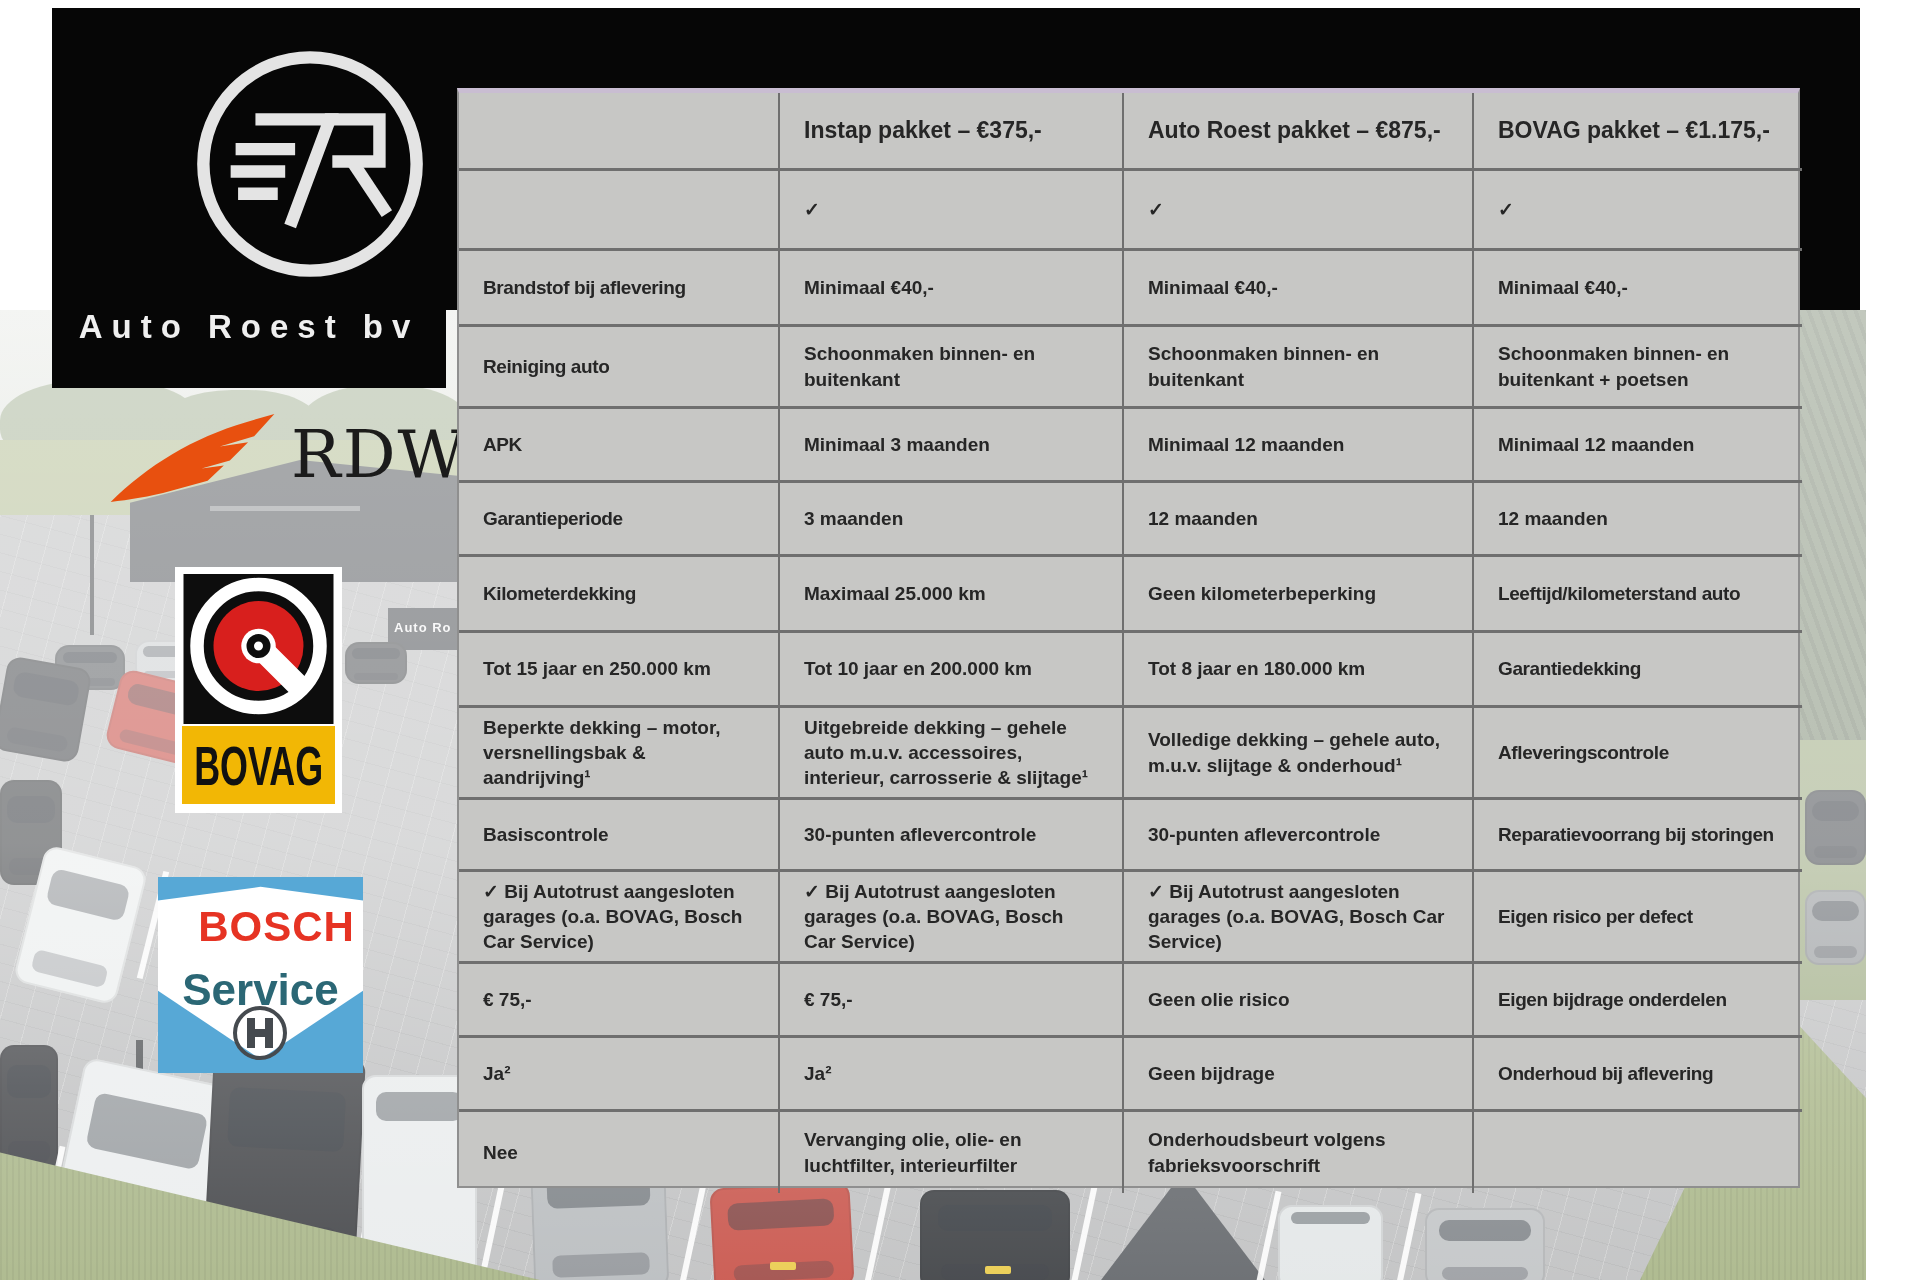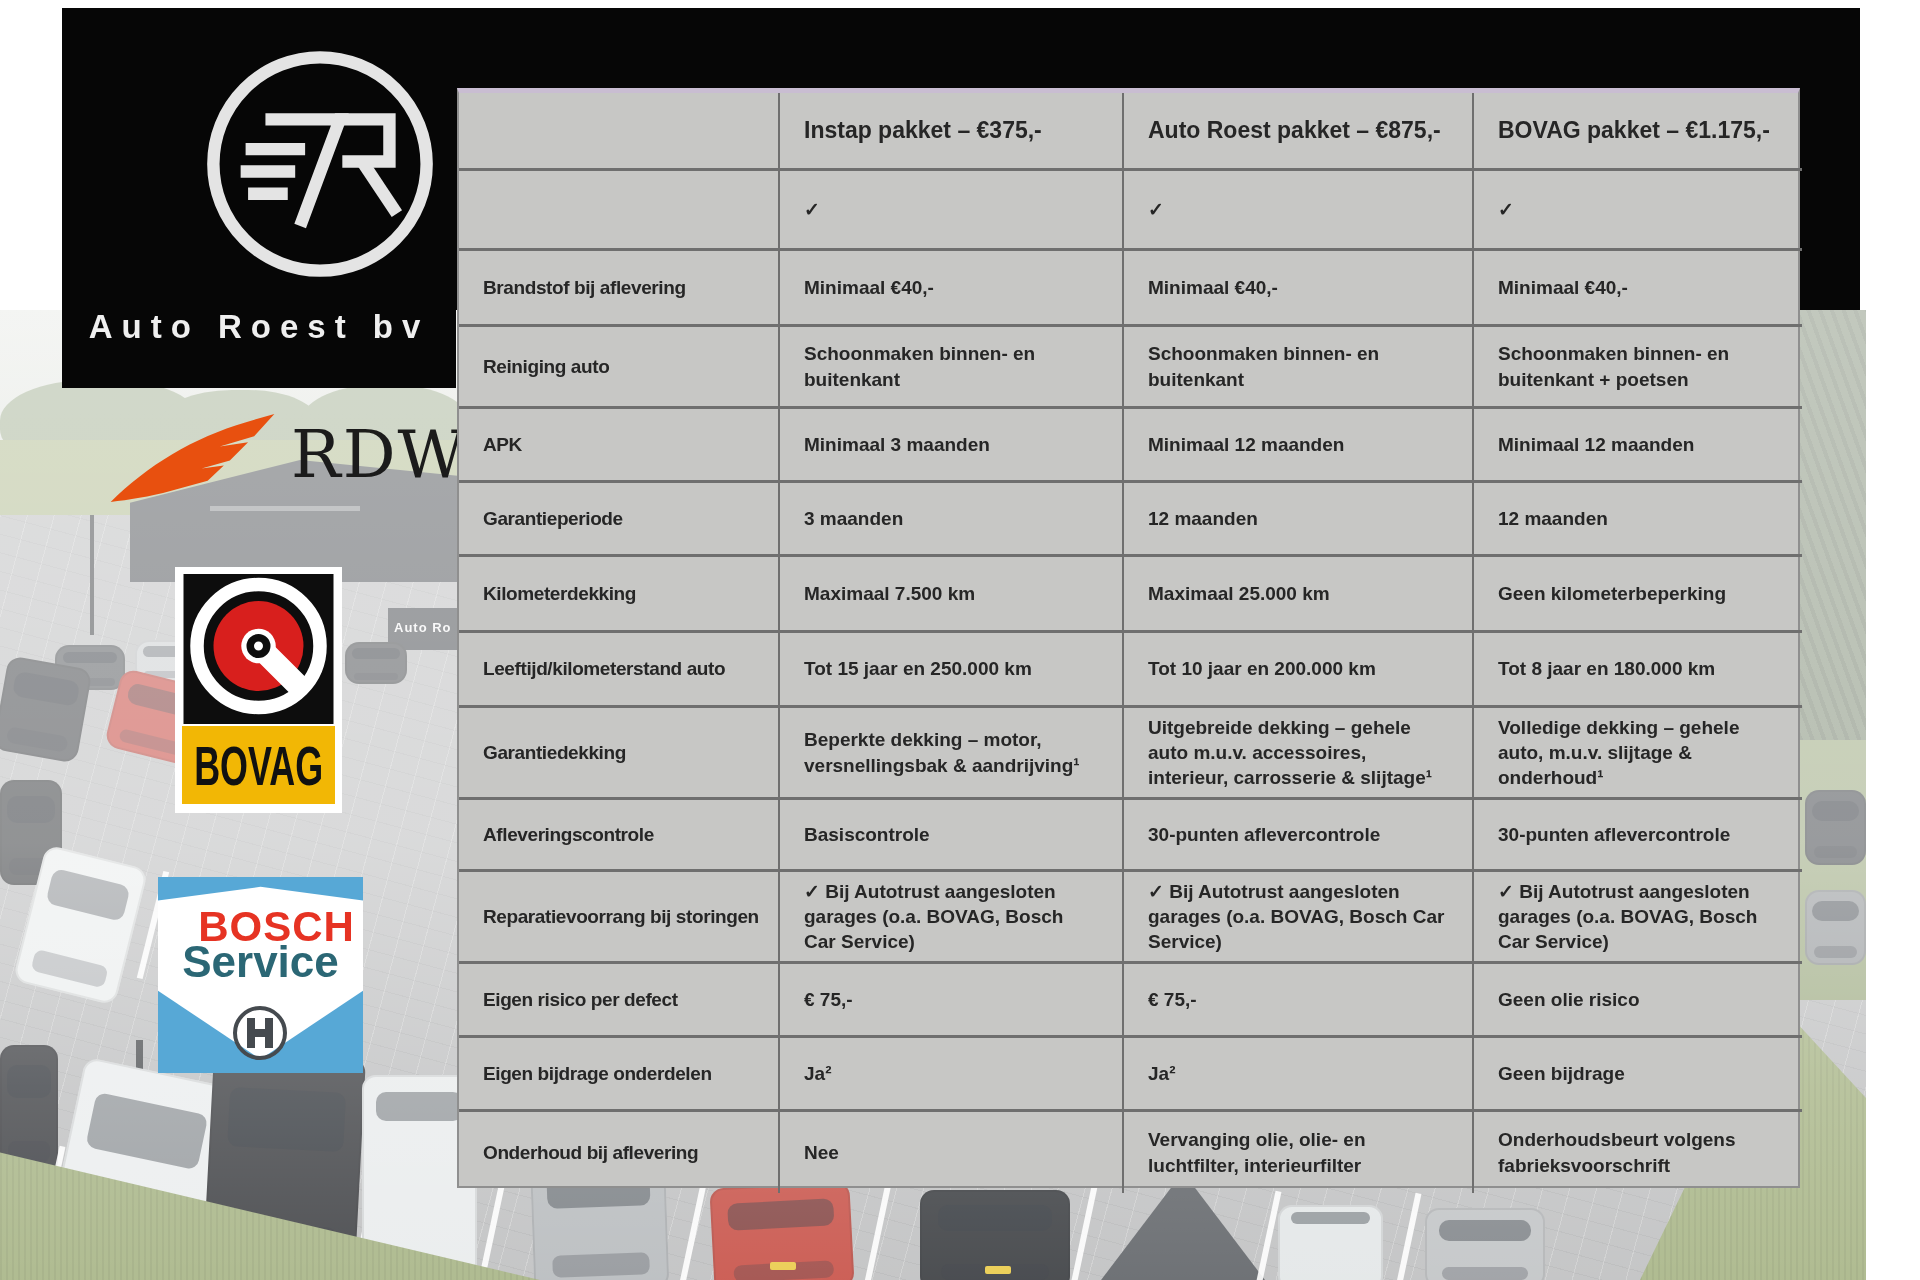--- a/index.html
+++ b/index.html
@@ -2,21 +2,21 @@
 <html style="--rdw-orange: #E8500F; --bovag-red: #D81F1D; --bovag-yellow: #F2B705; --bosch-blue: #57A8D6; --bosch-red: #E63323; --bosch-teal: #2B6775; --table-bg: #C7C7C5; --table-line: #6F6F6F; --table-text: #262626; --table-top-border: #C9BDD2;"><head>
 <meta charset="utf-8">
 <style>
   html,body{margin:0;padding:0;}
   body{
     position:relative;width:1920px;height:1280px;overflow:hidden;
     background:#ffffff;font-family:"Liberation Sans",sans-serif;
   }
   
   #black-band{position:absolute;left:62px;top:8px;width:1798px;height:302px;background:#060606;}
-  #logo-panel{position:absolute;left:62px;top:8px;width:394px;height:380px;background:#060606;}
+  #logo-panel{position:absolute;left:52px;top:8px;width:394px;height:380px;background:#060606;}
   #ar-mark{position:absolute;left:134px;top:32px;width:248px;height:248px;}
   #ar-name{
     position:absolute;left:0;top:300px;width:394px;text-align:center;
     color:#efefef;font-weight:bold;font-size:33px;letter-spacing:9px;white-space:nowrap;
   }
   
   #photo{position:absolute;left:0;top:310px;width:1866px;height:970px;overflow:hidden;background:#c9cbc8;}
   #photo *{position:absolute;}
   .ph-sky{left:0;top:0;width:1866px;height:150px;background:linear-gradient(#e7e9e5,#dde1da);}
   .ph-tree{background:#9cab8c;border-radius:45%;}
@@ -61,21 +61,21 @@
   #bovag .bovag-icon svg{width:153px;height:150px;display:block;}
   #bovag .bovag-band{
     margin-top:2px;width:153px;height:78px;background:var(--bovag-yellow,#F2B705);
     display:flex;align-items:center;justify-content:center;
     font-weight:bold;font-size:46px;color:#111;transform-origin:center;
   }
   #bovag .bovag-band span{display:inline-block;transform:scale(.78,1.22);letter-spacing:0px;}
   #bosch{position:absolute;left:158px;top:877px;width:205px;height:196px;background:var(--bosch-blue,#57A8D6);}
   #bosch .bosch-white{position:absolute;left:0;top:0;width:205px;height:196px;}
   #bosch .bosch-word{position:absolute;left:16px;top:26px;width:205px;text-align:center;font-weight:bold;font-size:42px;letter-spacing:1px;color:var(--bosch-red,#E63323);}
-  #bosch .bosch-service{position:absolute;left:0;top:60px;width:205px;text-align:center;font-weight:bold;font-size:44px;color:var(--bosch-teal,#2B6775);}
+  #bosch .bosch-service{position:absolute;left:0;top:88px;width:205px;text-align:center;font-weight:bold;font-size:44px;color:var(--bosch-teal,#2B6775);}
   #bosch .bosch-symbol{position:absolute;left:72px;top:126px;width:60px;height:60px;}
   
   #pkg-table{
     position:absolute;left:457px;top:88px;width:1343px;height:1100px;
     background:var(--table-bg,#C7C7C5);
     display:grid;
     grid-template-columns:321px 344px 350px 328px;
     grid-template-rows:78px 80px 76px 82px 74px 74px 76px 75px 92px 72px 92px 74px 74px 81px;
     border:2px solid #8f8f8f;border-top:5px solid var(--table-top-border,#C9BDD2);
     box-sizing:border-box;
@@ -234,21 +234,20 @@
   <div class="cell">Minimaal 3 maanden</div>
   <div class="cell">Minimaal 12 maanden</div>
   <div class="cell">Minimaal 12 maanden</div>
 
   <div class="cell lbl">Garantieperiode</div>
   <div class="cell">3 maanden</div>
   <div class="cell">12 maanden</div>
   <div class="cell">12 maanden</div>
 
   <div class="cell lbl">Kilometerdekking</div>
-  <div class="cell">Maximaal 7.500 km</div>
   <div class="cell">Maximaal 25.000 km</div>
   <div class="cell">Geen kilometerbeperking</div>
 
   <div class="cell lbl">Leeftijd/kilometerstand auto</div>
   <div class="cell">Tot 15 jaar en 250.000 km</div>
   <div class="cell">Tot 10 jaar en 200.000 km</div>
   <div class="cell">Tot 8 jaar en 180.000 km</div>
 
   <div class="cell lbl">Garantiedekking</div>
   <div class="cell">Beperkte dekking – motor, versnellingsbak &amp; aandrijving¹</div>

